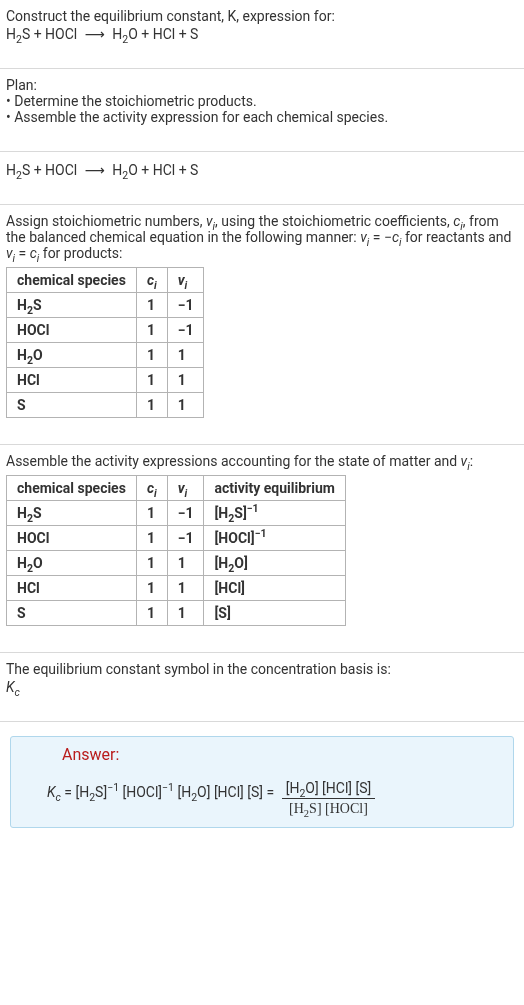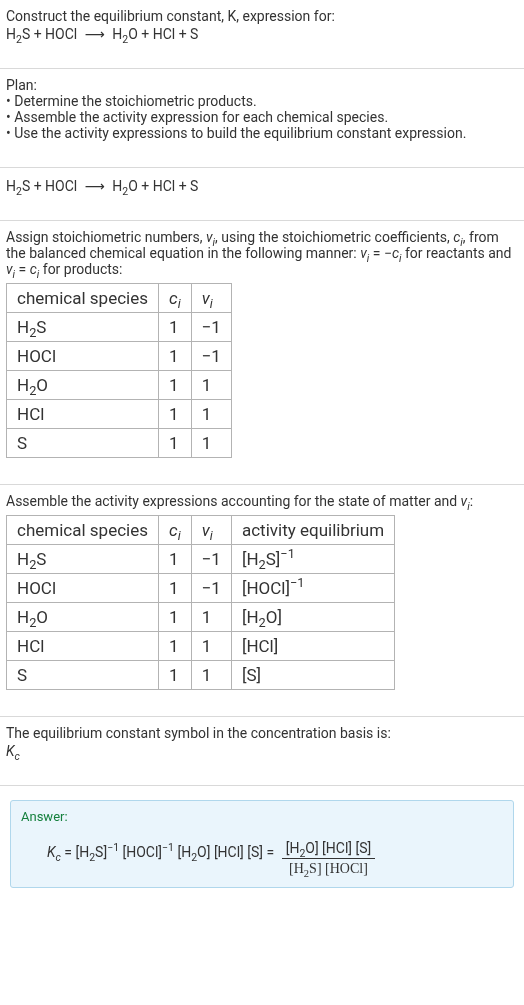--- a/index.html
+++ b/index.html
@@ -21,33 +21,33 @@
   sup { font-size: 0.75em; vertical-align: super; line-height: 0; }
   .arrow { padding: 0 4px; }
   table.data {
     border-collapse: collapse;
     margin-top: 6px;
   }
   table.data th, table.data td {
     border: 1px solid #b3b3b3;
     padding: 4px 10px;
     text-align: left;
-    font-weight: normal;
-    font-size: 17px;
+    font-weight: bold;
+    font-size: 14px;
     white-space: nowrap;
   }
   table.data th { background: #fff; }
   .answer-box {
     background: #eaf5fc;
     border: 1px solid #b0d7ec;
     border-radius: 3px;
     padding: 8px 10px 10px 10px;
     margin: 6px 4px 8px 4px;
   }
-  .answer-label { color: #15803d; font-size: 13px; }
+  .answer-label { color: #b91c1c; font-size: 16px; margin-left: 41px; }
   .kc-line { margin-top: 6px; padding-left: 26px; }
   .frac {
     display: inline-block;
     vertical-align: middle;
     text-align: center;
     margin-left: 4px;
     margin-top: 10px;
   }
   .frac .num { display:block; border-bottom:1px solid #333; padding: 0 4px 2px 4px; }
   .frac .den { display:block; padding: 2px 4px 0 4px; font-family: Liberation Serif, serif; }
@@ -57,21 +57,20 @@
 
 <div class="section">
   <div>Construct the equilibrium constant, K, expression for:</div>
   <div class="eq-line">H<sub>2</sub>S + HOCl <span class="arrow">⟶</span> H<sub>2</sub>O + HCl + S</div>
 </div>
 
 <div class="section">
   <div>Plan:</div>
   <div>• Determine the stoichiometric products.</div>
   <div>• Assemble the activity expression for each chemical species.</div>
-  <div>• Use the activity expressions to build the equilibrium constant expression.</div>
 </div>
 
 <div class="section">
   <div class="eq-line">H<sub>2</sub>S + HOCl <span class="arrow">⟶</span> H<sub>2</sub>O + HCl + S</div>
 </div>
 
 <div class="section">
   <div>Assign stoichiometric numbers, <i>ν<sub>i</sub></i>, using the stoichiometric coefficients, <i>c<sub>i</sub></i>, from the balanced chemical equation in the following manner: <i>ν<sub>i</sub></i> = −<i>c<sub>i</sub></i> for reactants and <i>ν<sub>i</sub></i> = <i>c<sub>i</sub></i> for products:</div>
   <table class="data">
     <tbody>

